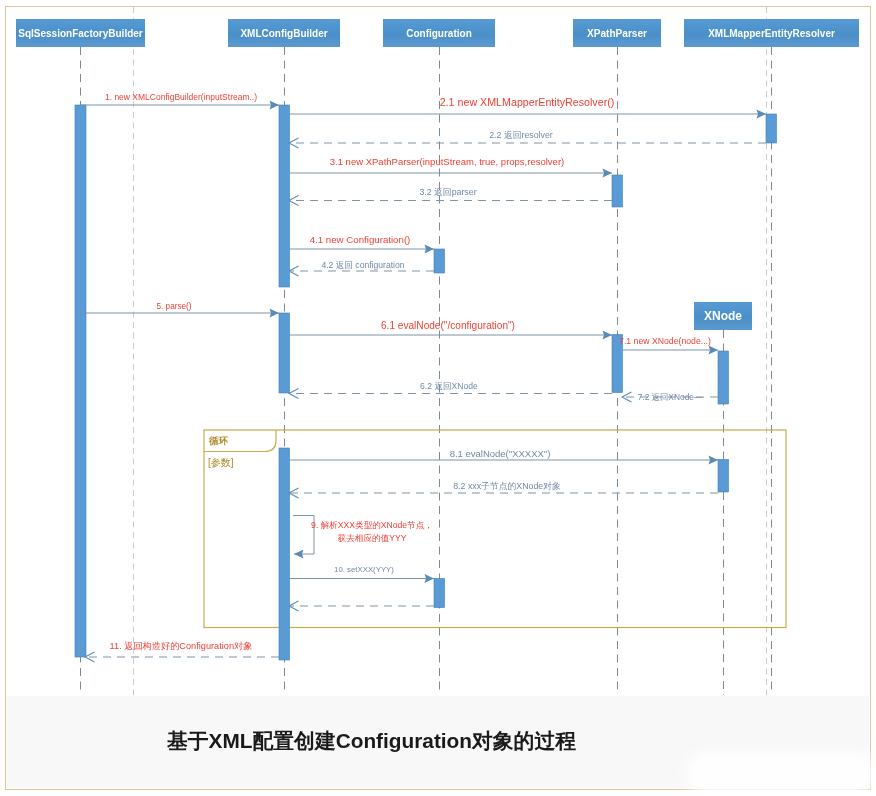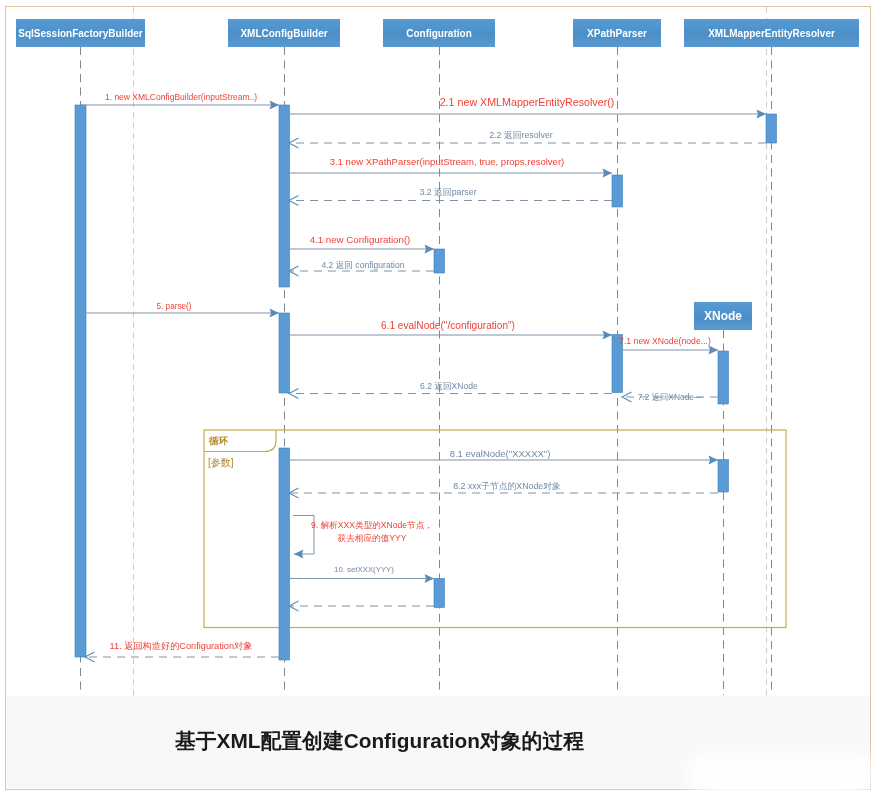--- a/index.html
+++ b/index.html
@@ -6,21 +6,21 @@
   body{width:876px;height:796px;background:#ffffff;
        font-family:"Liberation Sans",sans-serif;overflow:hidden;}
   #root{position:relative;width:876px;height:796px;overflow:hidden;background:#ffffff;}
   #paper{position:absolute;left:5px;top:6px;width:866px;height:784px;
          background:#ffffff;border:1.5px solid #e0c49c;box-sizing:border-box;}
   #canvas{position:absolute;left:0;top:0;z-index:3;}
   #watermark{position:absolute;z-index:6;background:#ffffff;border-radius:22px;
              filter:blur(7px);pointer-events:none;}
   #titlebar{position:absolute;left:7px;top:696px;width:862px;height:92px;
             background:#f8f8f8;}
-  #titletext{position:absolute;left:8px;top:31px;width:729px;text-align:center;
+  #titletext{position:absolute;left:0px;top:31px;width:729px;text-align:center;
              font-family:"Liberation Sans",sans-serif;font-weight:bold;
              font-size:20.8px;color:#1a1a1a;}
 </style>
 </head>
 <body>
 
 <div id="root">
   <div id="paper"></div>
   <svg id="canvas" width="876" height="796">
       <g>

